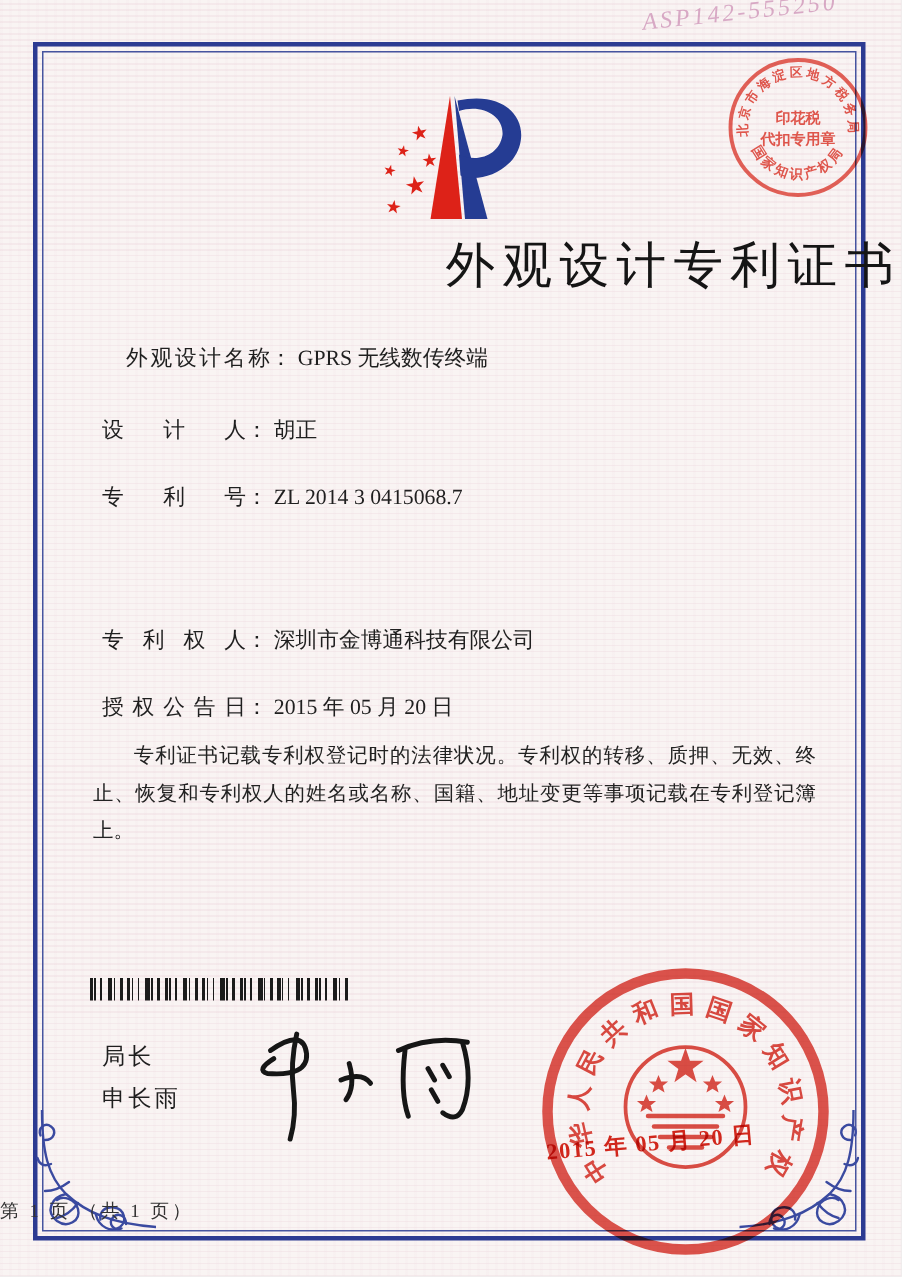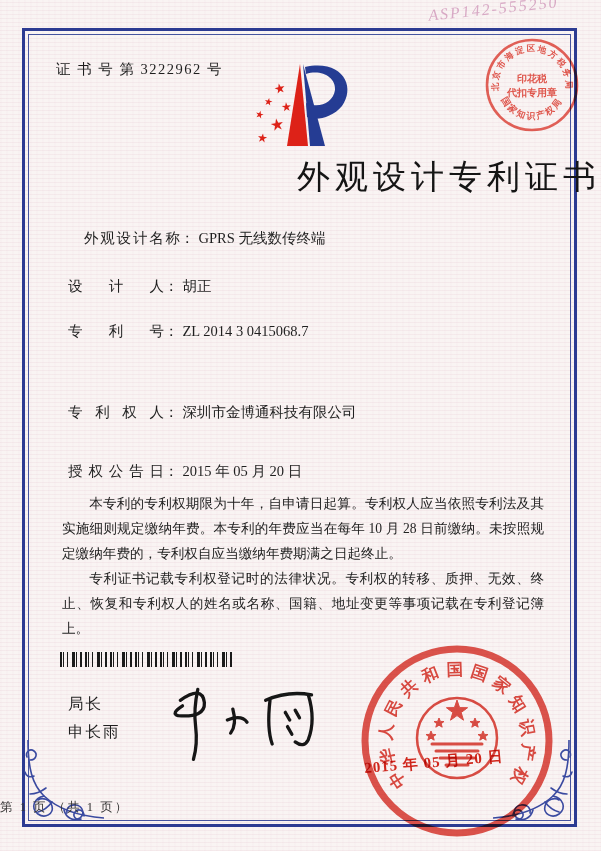--- a/index.html
+++ b/index.html
@@ -77,21 +77,20 @@
       <path d="M74,20 c-6,0 -8,-6 -4,-9 c4,-3 9,1 7,6"></path>
       <path d="M20,76 c0,-6 6,-8 9,-4 c3,4 -1,9 -6,7"></path>
       <path d="M52,62 q6,8 14,10"></path>
       <path d="M58,48 q8,6 16,6"></path>
       <path d="M70,36 c5,2 8,0 9,-4"></path>
     </g>
   </svg>
 
   <div class="handwriting">ASP142-555250</div>
 
-  <div class="cert-no">证 书 号 第 3222962 号</div>
 
   <svg class="logo" viewBox="0 0 115 95">
     <polygon points="55,6 63,88 42,88" fill="#dd2218"></polygon>
     <polygon points="58,6 80,88 65,88" fill="#253c93"></polygon>
     <path d="M60,9 C98,1 111,29 97,48 C87,60 71,63 62,59 L61,45 C74,51 88,45 90,32 C91,19 76,11 61,16 Z" fill="#253c93"></path>
   </svg>
   <span class="logo-star" style="left:274px;top:82px;font-size:13px;transform:rotate(-12deg);">★</span>
   <span class="logo-star" style="left:264px;top:97px;font-size:10px;transform:rotate(10deg);">★</span>
   <span class="logo-star" style="left:281px;top:101px;font-size:12px;transform:rotate(-6deg);">★</span>
   <span class="logo-star" style="left:255px;top:110px;font-size:10px;transform:rotate(14deg);">★</span>
@@ -102,29 +101,28 @@
 
   <div class="field" style="top:229px;margin-left:16px;">
     <span class="f-label">外观设计名称</span><span class="f-colon">：</span><span>GPRS 无线数传终端</span>
   </div>
   <div class="field" style="top:277px;">
     <span class="f-label">设计人</span><span class="f-colon">：</span><span>胡正</span>
   </div>
   <div class="field" style="top:322px;">
     <span class="f-label">专利号</span><span class="f-colon">：</span><span>ZL 2014 3 0415068.7</span>
   </div>
-  <div class="field" style="top:403px;">
+  <div class="field" style="top:417px;">
     <span class="f-label">专利权人</span><span class="f-colon">：</span><span>深圳市金博通科技有限公司</span>
   </div>
   <div class="field" style="top:462px;">
     <span class="f-label">授权公告日</span><span class="f-colon">：</span><span>2015 年 05 月 20 日</span>
   </div>
 
   <div class="body-text">
-    <p>本专利的专利权期限为十年，自申请日起算。专利权人应当依照专利法及其实施细则规定缴纳年费。本专利的年费应当在每年 10 月 28 日前缴纳。未按照规定缴纳年费的，专利权自应当缴纳年费期满之日起终止。</p>
     <p>专利证书记载专利权登记时的法律状况。专利权的转移、质押、无效、终止、恢复和专利权人的姓名或名称、国籍、地址变更等事项记载在专利登记簿上。</p>
   </div>
 
   <div class="barcode"></div>
 
   <div class="signer-title">局长</div>
   <div class="signer-name">申长雨</div>
 
   <svg class="signature" viewBox="0 0 160 80">
     <g fill="none" stroke="#161616" stroke-width="3" stroke-linecap="round">

